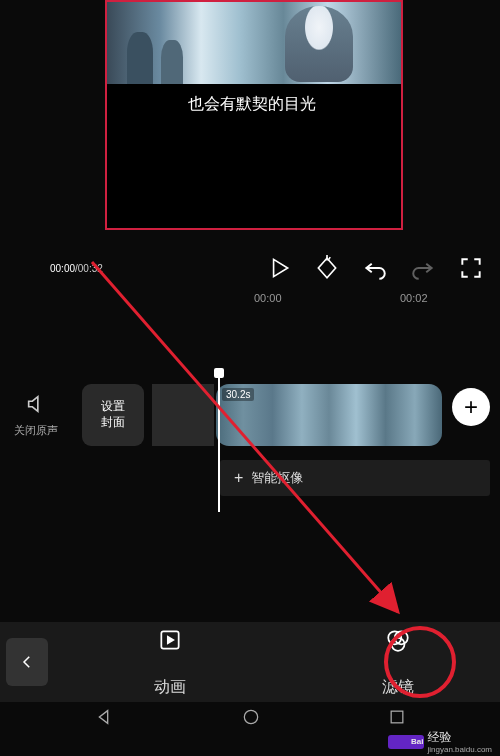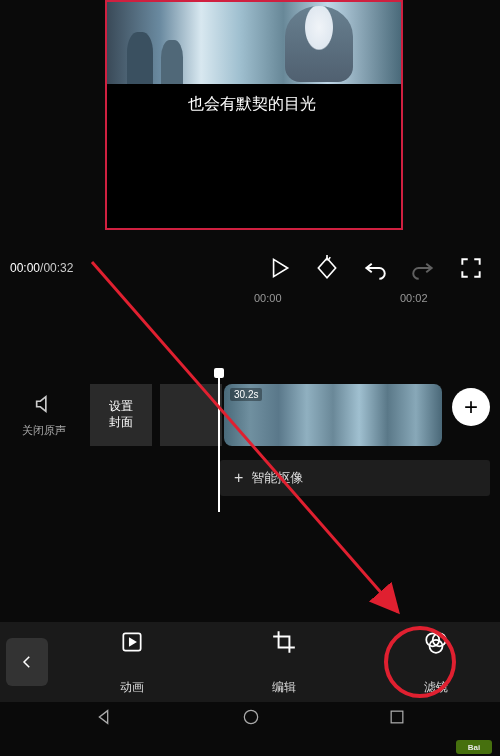--- a/index.html
+++ b/index.html
@@ -26,49 +26,49 @@
     .preview-person1 { position: absolute; left: 20px; top: 30px; width: 26px; height: 52px; background: #3a5060; border-radius: 40% 40% 0 0; }
     .preview-person2 { position: absolute; left: 54px; top: 38px; width: 22px; height: 44px; background: #506878; border-radius: 40% 40% 0 0; }
     .subtitle {
       position: absolute; left: 0; right: 4px; top: 92px;
       text-align: center; font-size: 16px; color: #fff;
     }
     .timebar {
       position: absolute; left: 0; right: 0; top: 248px; height: 40px;
       display: flex; align-items: center; padding: 0 10px;
     }
-    .timecode { font-size: 12px; color: #ccc; }
+    .timecode { font-size: 10px; color: #ccc; margin-left: 40px; }
     .timecode .cur { color: #fff; }
     .timebar-ctrls { margin-left: auto; display: flex; gap: 22px; align-items: center; padding-right: 6px; }
     .ctrl-btn { width: 26px; height: 26px; display: flex; align-items: center; justify-content: center; }
     .ruler {
       position: absolute; left: 0; right: 0; top: 292px; height: 24px;
       display: flex; font-size: 11px; color: #999;
     }
     .ruler span:first-child { position: absolute; left: 254px; }
     .ruler span:last-child { position: absolute; left: 400px; }
     .timeline {
       position: absolute; left: 0; right: 0; top: 380px; height: 70px;
       display: flex; align-items: center;
     }
-    .mute-col { width: 72px; text-align: center; margin-left: 8px; }
+    .mute-col { width: 72px; text-align: center; }
     .mute-col .lbl { font-size: 11px; color: #aaa; margin-top: 4px; }
     .cover-col {
       width: 62px; height: 62px; background: #2a2a2a;
       margin-left: 10px; margin-right: 8px;
       display: flex; flex-direction: column; align-items: center; justify-content: center;
-      font-size: 12px; line-height: 1.3;
+      font-size: 12px; line-height: 1.3; border-radius: 9px;
     }
     .gap-col { width: 62px; height: 62px; background: #2a2a2a; margin-right: 2px; }
     .playhead { position: absolute; left: 218px; top: 370px; width: 2px; height: 142px; background: #fff; z-index: 5; }
     .playhead::before { content:''; position:absolute; left:-4px; top:-2px; width:10px; height:10px; background:#fff; border-radius:2px; }
     .clip {
       height: 62px; flex: 1; margin-right: 58px;
       background: linear-gradient(90deg, #4a6a7a 0%, #7090a0 12%, #5a788a 25%, #90b0c0 38%, #6a8898 50%, #a0c0d0 62%, #5a7888 75%, #88a8b8 88%, #4a6878 100%);
-      position: relative; border-radius: 8px;
+      position: relative; border-radius: 13px;
     }
     .clip-dur {
       position: absolute; left: 6px; top: 4px; font-size: 10px;
       background: rgba(0,0,0,0.35); padding: 1px 4px; border-radius: 2px;
     }
     .plus-btn {
       position: absolute; right: 10px; top: 388px;
       width: 38px; height: 38px; background: #fff; color: #000;
       border-radius: 50%; display: flex; align-items: center; justify-content: center;
       font-size: 24px; font-weight: 300;
@@ -82,43 +82,43 @@
     .toolbar {
       position: absolute; left: 0; right: 0; bottom: 54px; height: 80px;
       background: #1a1a1a; display: flex; align-items: center; padding: 0 6px;
     }
     .back-btn {
       width: 42px; height: 48px; background: #333; border-radius: 6px;
       display: flex; align-items: center; justify-content: center; margin-right: 8px;
     }
     .tool-item {
       flex: 1; display: flex; flex-direction: column; align-items: center;
-      gap: 24px; font-size: 12px; color: #ddd;
+      gap: 24px; font-size: 16px; color: #ddd;
     }
     .tool-item.dim { opacity: 0.4; }
     .tool-item svg { width: 26px; height: 26px; }
     .highlight-circle {
       position: absolute; left: 384px; bottom: 58px;
       width: 72px; height: 72px; border: 4px solid #e02030; border-radius: 50%;
       pointer-events: none; z-index: 10;
     }
     .arrow-svg { position: absolute; left: 0; top: 0; width: 500px; height: 756px; pointer-events: none; z-index: 9; }
     .nav {
       position: absolute; left: 0; right: 0; bottom: 20px; height: 34px;
       display: flex; align-items: center; justify-content: space-around;
       padding: 0 30px;
     }
     .nav-btn { color: #aaa; }
     .watermark {
       position: absolute; right: 8px; bottom: 2px;
       display: flex; align-items: center; gap: 4px; opacity: 0.9;
     }
     .wm-logo {
-      width: 36px; height: 14px; background: #4d7c0f; border-radius: 3px;
-      display: flex; align-items: center; justify-content: center;
+      width: 36px; height: 14px; background: #6d28d9; border-radius: 3px;
+      display: flex; align-items: center; justify-content: flex-end;
       font-size: 8px; font-weight: bold; color: #fff;
     }
     .wm-text { font-size: 12px; }
     .wm-text small { font-size: 8px; display: block; color: #bbb; line-height: 1; }
   </style>
 </head>
 <body>
 
 <div class="preview">
   <div class="preview-img">
@@ -202,26 +202,20 @@
     <svg viewBox="0 0 24 24" width="18" height="18" fill="none" stroke="#fff" stroke-width="2">
         <path d="M15 5 L8 12 L15 19"></path>
       </svg>
   </div>
   <div class="tool-item">
     <svg viewBox="0 0 24 24" fill="none" stroke="#fff" stroke-width="1.6">
         <rect x="4" y="4" width="16" height="16" rx="2"></rect>
         <path d="M10 9 L15 12 L10 15 Z" fill="#fff"></path>
       </svg>
     <span>动画</span>
-  </div>
-  <div class="tool-item">
-    <svg viewBox="0 0 24 24" fill="none" stroke="#fff" stroke-width="1.8">
-        <path d="M7 2 V17 H22 M2 7 H17 V22"></path>
-      </svg>
-    <span>编辑</span>
   </div>
   <div class="tool-item" style="margin-right:-18px">
     <svg viewBox="0 0 24 24" fill="none" stroke="#fff" stroke-width="1.6">
         <circle cx="9" cy="10" r="6"></circle>
         <circle cx="15" cy="10" r="6"></circle>
         <circle cx="12" cy="16" r="6"></circle>
       </svg>
     <span>滤镜</span>
   </div>
 </div>
@@ -251,13 +245,17 @@
     <svg viewBox="0 0 24 24" width="20" height="20" fill="none" stroke="#aaa" stroke-width="1.5">
         <rect x="5" y="5" width="14" height="14"></rect>
       </svg>
   </div>
 </div>
 
 <div class="watermark">
   <div class="wm-logo">
       <span>Bai</span>
     </div>
+  <div class="wm-text">
+    <span>经验</span>
+    <small>jingyan.baidu.com</small>
+  </div>
 </div>
 
 </body></html>

